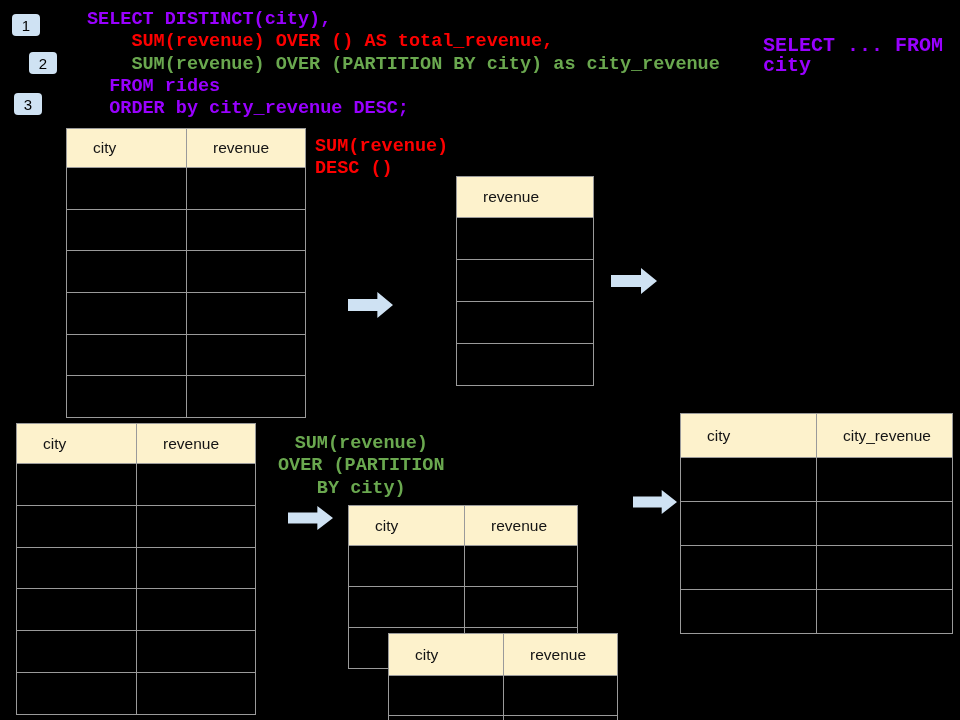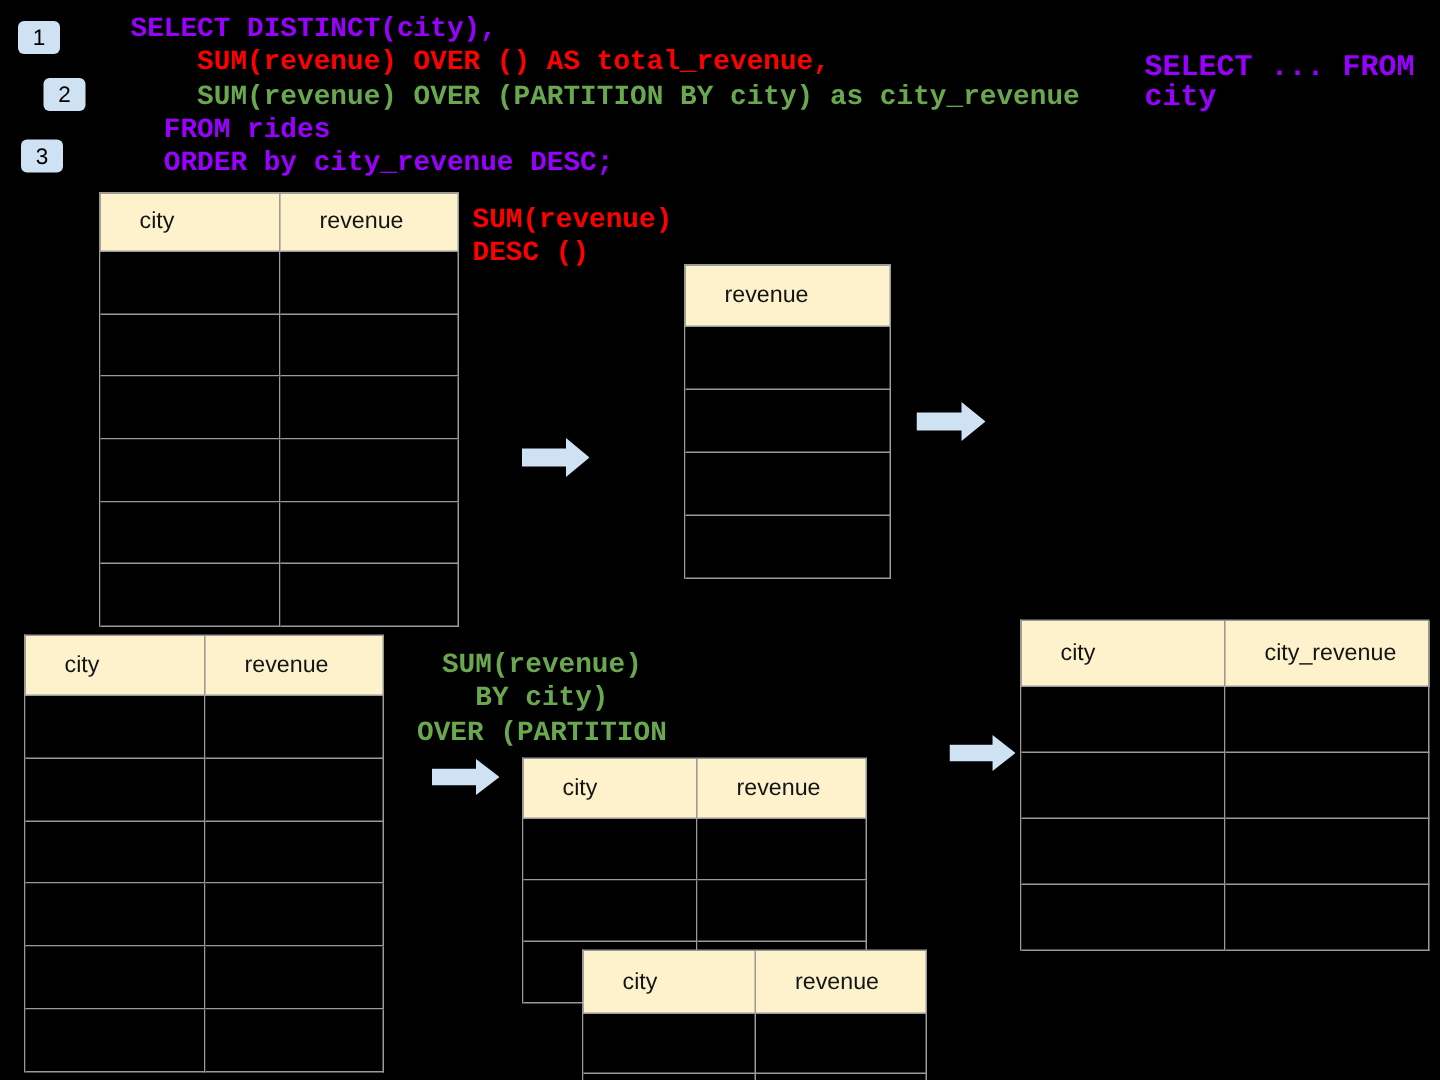--- a/index.html
+++ b/index.html
@@ -54,21 +54,21 @@
 
 <div id="canvas">
 
   <div class="badge" style="left:12px; top:14px;">1</div>
   <div class="badge" style="left:29px; top:52px;">2</div>
   <div class="badge" style="left:14px; top:93px;">3</div>
 
   <div class="code code-main"><div class="code-line" data-color="purple">SELECT DISTINCT(city),</div><div class="code-line" data-color="red">    SUM(revenue) OVER () AS total_revenue,</div><div class="code-line" data-color="green">    SUM(revenue) OVER (PARTITION BY city) as city_revenue</div><div class="code-line" data-color="purple">  FROM rides</div><div class="code-line" data-color="purple">  ORDER by city_revenue DESC;</div></div>
   <div class="code code-side"><div class="code-line" data-color="purple">SELECT ... FROM</div><div class="code-line" data-color="purple">city</div></div>
   <div class="code code-total"><div class="code-line" data-color="red">SUM(revenue)</div><div class="code-line" data-color="red">DESC ()</div></div>
-  <div class="code code-part"><div class="code-line" data-color="green">SUM(revenue)</div><div class="code-line" data-color="green">BY city)</div><div class="code-line" data-color="green">OVER (PARTITION</div></div>
+  <div class="code code-part"><div class="code-line" data-color="green">SUM(revenue)</div><div class="code-line" data-color="green">OVER (PARTITION</div><div class="code-line" data-color="green">BY city)</div></div>
 
   <div class="tbl" style="left:66px; top:128px; grid-template-columns:120px 119px; grid-template-rows:39px repeat(6,41.7px);">
       <div class="cell th">city</div>
       <div class="cell th">revenue</div>
       <div class="cell td"></div>
       <div class="cell td"></div>
       <div class="cell td"></div>
       <div class="cell td"></div>
       <div class="cell td"></div>
       <div class="cell td"></div>

